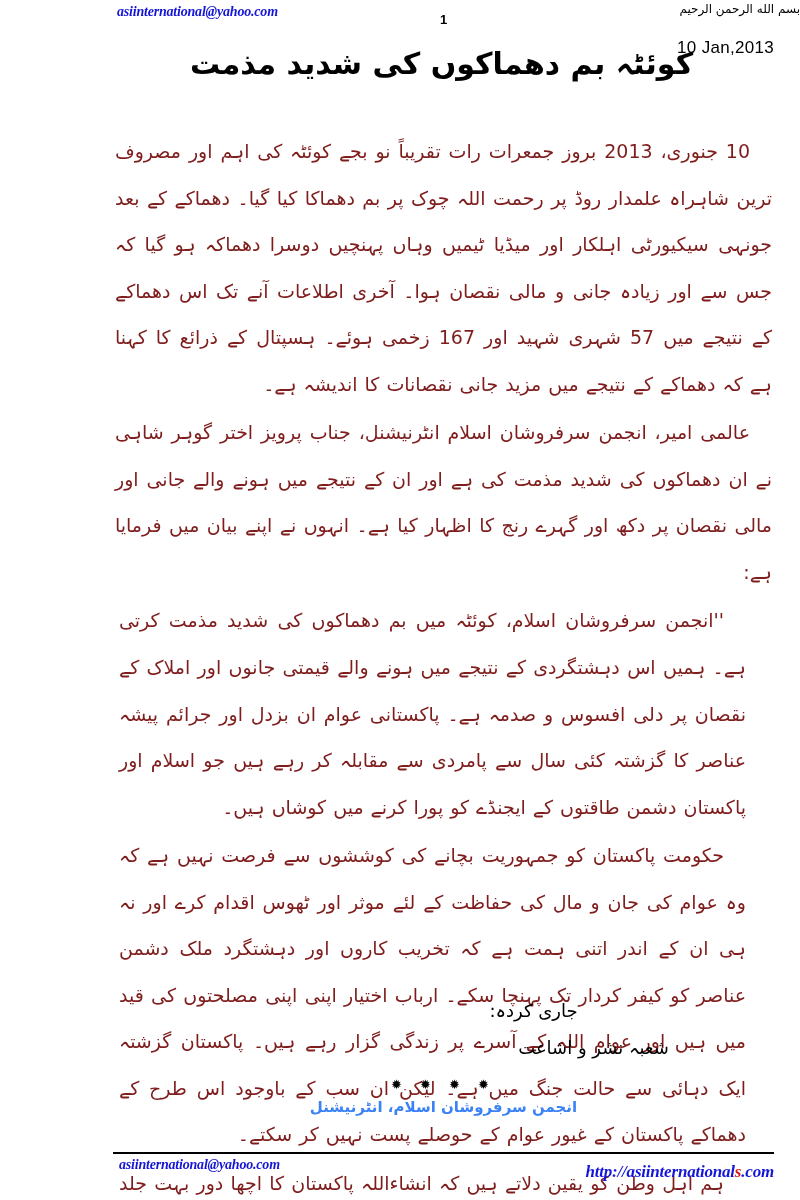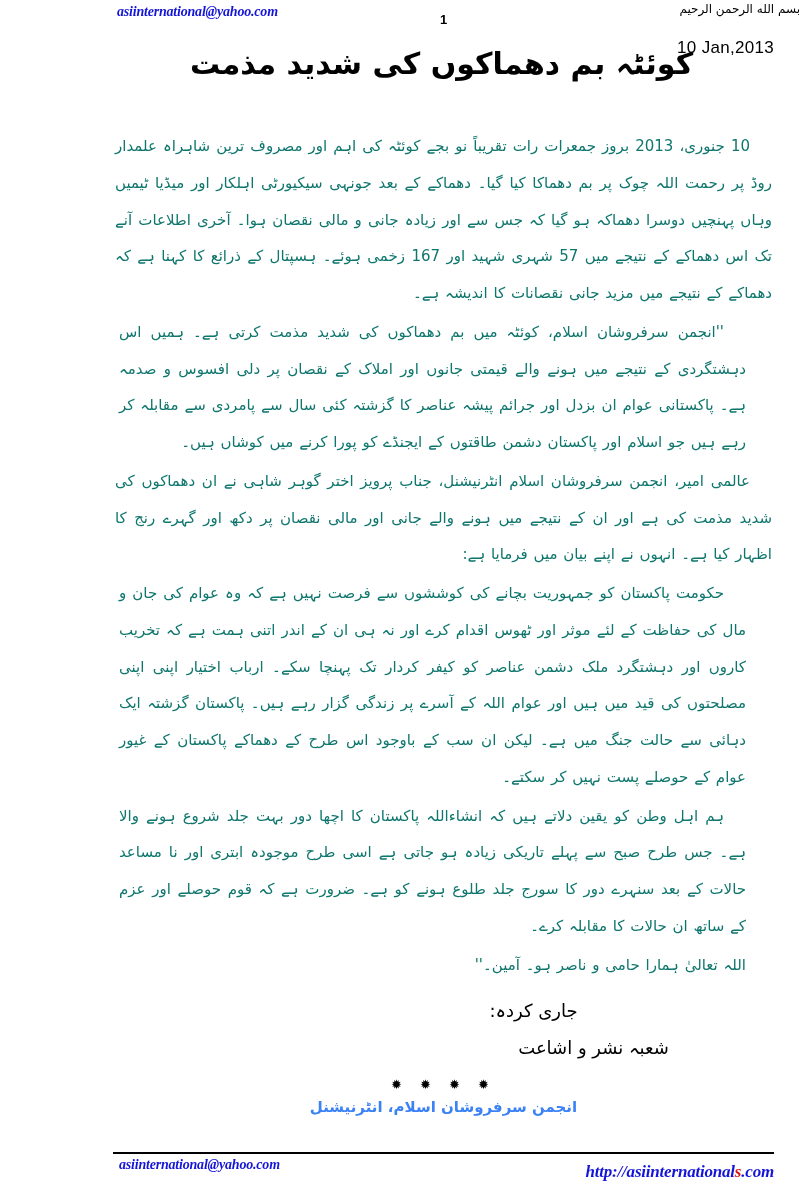--- a/index.html
+++ b/index.html
@@ -97,23 +97,23 @@
     right: 28px;
     left: 28px;
     direction: rtl;
     text-align: justify;
     text-align-last: right;
   }
 
   .para {
     direction: rtl;
     font-family: "DejaVu Sans", sans-serif;
-    font-size: 15px;
+    font-size: 19px;
     line-height: 2.45;
-    color: #0f766e;
+    color: #7f1d1d;
     margin: 0 0 2px 0;
     text-align: justify;
     text-align-last: right;
     text-indent: 22px;
     letter-spacing: -0.4px;
     word-spacing: 1px;
   }
 
   .para.quoted {
     padding-right: 26px;
@@ -230,22 +230,22 @@
   <div class="bismillah">بسم الله الرحمن الرحيم</div>
 
   <div class="page-number">1</div>
 
   <div class="doc-date">10 Jan,2013</div>
 
   <div class="doc-title">کوئٹہ بم دھماکوں کی شدید مذمت</div>
 
   <div class="body-wrap">
     <p class="para">10 جنوری، 2013 بروز جمعرات رات تقریباً نو بجے کوئٹہ کی اہم اور مصروف ترین شاہراہ علمدار روڈ پر رحمت اللہ چوک پر بم دھماکا کیا گیا۔ دھماکے کے بعد جونہی سیکیورٹی اہلکار اور میڈیا ٹیمیں وہاں پہنچیں دوسرا دھماکہ ہو گیا کہ جس سے اور زیادہ جانی و مالی نقصان ہوا۔  آخری اطلاعات آنے تک اس دھماکے کے نتیجے میں 57 شہری شہید اور 167 زخمی ہوئے۔ ہسپتال کے ذرائع کا کہنا ہے کہ دھماکے کے نتیجے میں مزید جانی نقصانات کا اندیشہ ہے۔</p>
+    <p class="para">عالمی امیر، انجمن سرفروشان اسلام انٹرنیشنل، جناب پرویز اختر گوہر شاہی نے ان دھماکوں کی شدید مذمت کی ہے اور ان کے نتیجے میں ہونے والے جانی اور مالی نقصان پر دکھ اور گہرے رنج کا اظہار کیا ہے۔ انہوں نے اپنے بیان میں فرمایا ہے:</p>
     <p class="para quoted">''انجمن سرفروشان اسلام، کوئٹہ میں بم دھماکوں کی شدید مذمت کرتی ہے۔ ہمیں اس دہشتگردی کے نتیجے میں ہونے والے قیمتی جانوں اور املاک کے نقصان پر دلی افسوس و صدمہ ہے۔ پاکستانی عوام ان بزدل اور جرائم پیشہ عناصر کا گزشتہ کئی سال سے پامردی سے مقابلہ کر رہے ہیں جو اسلام اور پاکستان دشمن طاقتوں کے ایجنڈے کو پورا کرنے میں کوشاں ہیں۔</p>
-    <p class="para">عالمی امیر، انجمن سرفروشان اسلام انٹرنیشنل، جناب پرویز اختر گوہر شاہی نے ان دھماکوں کی شدید مذمت کی ہے اور ان کے نتیجے میں ہونے والے جانی اور مالی نقصان پر دکھ اور گہرے رنج کا اظہار کیا ہے۔ انہوں نے اپنے بیان میں فرمایا ہے:</p>
     <p class="para quoted">حکومت پاکستان کو جمہوریت بچانے کی کوششوں سے فرصت نہیں ہے کہ وہ عوام کی جان و مال کی حفاظت کے لئے موثر اور ٹھوس اقدام کرے اور نہ ہی ان کے اندر اتنی ہمت ہے کہ تخریب کاروں اور دہشتگرد ملک دشمن عناصر کو کیفر کردار تک پہنچا سکے۔  ارباب اختیار اپنی اپنی مصلحتوں کی قید میں ہیں اور عوام اللہ کے آسرے پر زندگی گزار رہے ہیں۔  پاکستان گزشتہ ایک دہائی سے حالت جنگ میں ہے۔ لیکن ان سب کے باوجود اس طرح کے دھماکے پاکستان کے غیور عوام کے حوصلے پست نہیں کر سکتے۔</p>
     <p class="para quoted">ہم اہل وطن کو یقین دلاتے ہیں کہ انشاءاللہ پاکستان کا اچھا دور بہت جلد شروع ہونے والا ہے۔ جس طرح صبح سے پہلے تاریکی زیادہ ہو جاتی ہے اسی طرح موجودہ ابتری اور نا مساعد حالات کے بعد سنہرے دور کا سورج جلد طلوع ہونے کو ہے۔ ضرورت ہے کہ قوم حوصلے اور عزم کے ساتھ ان حالات کا مقابلہ کرے۔</p>
     <p class="para quoted no-indent">اللہ تعالیٰ ہمارا حامی و ناصر ہو۔ آمین۔''</p>
   </div>
 
   <div class="sig-block">
     <div class="sig-issued">جاری کردہ:</div>
     <div class="sig-dept">شعبہ نشر و اشاعت</div>
   </div>
 

